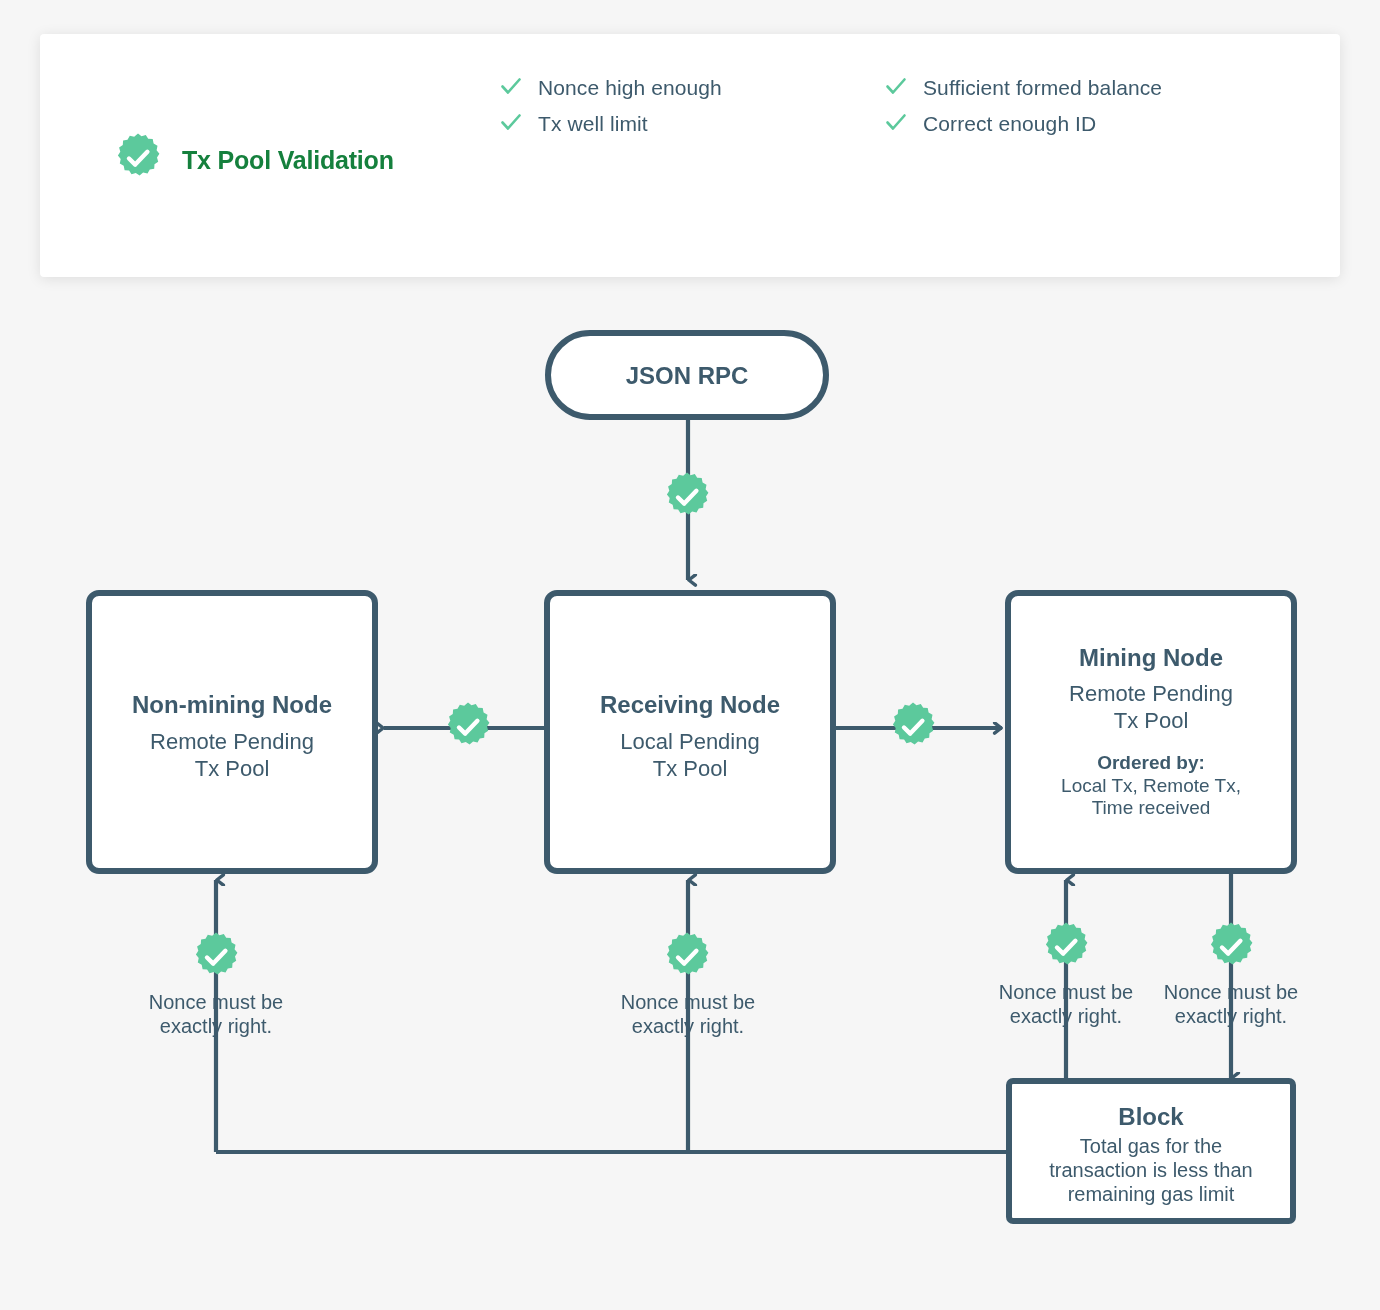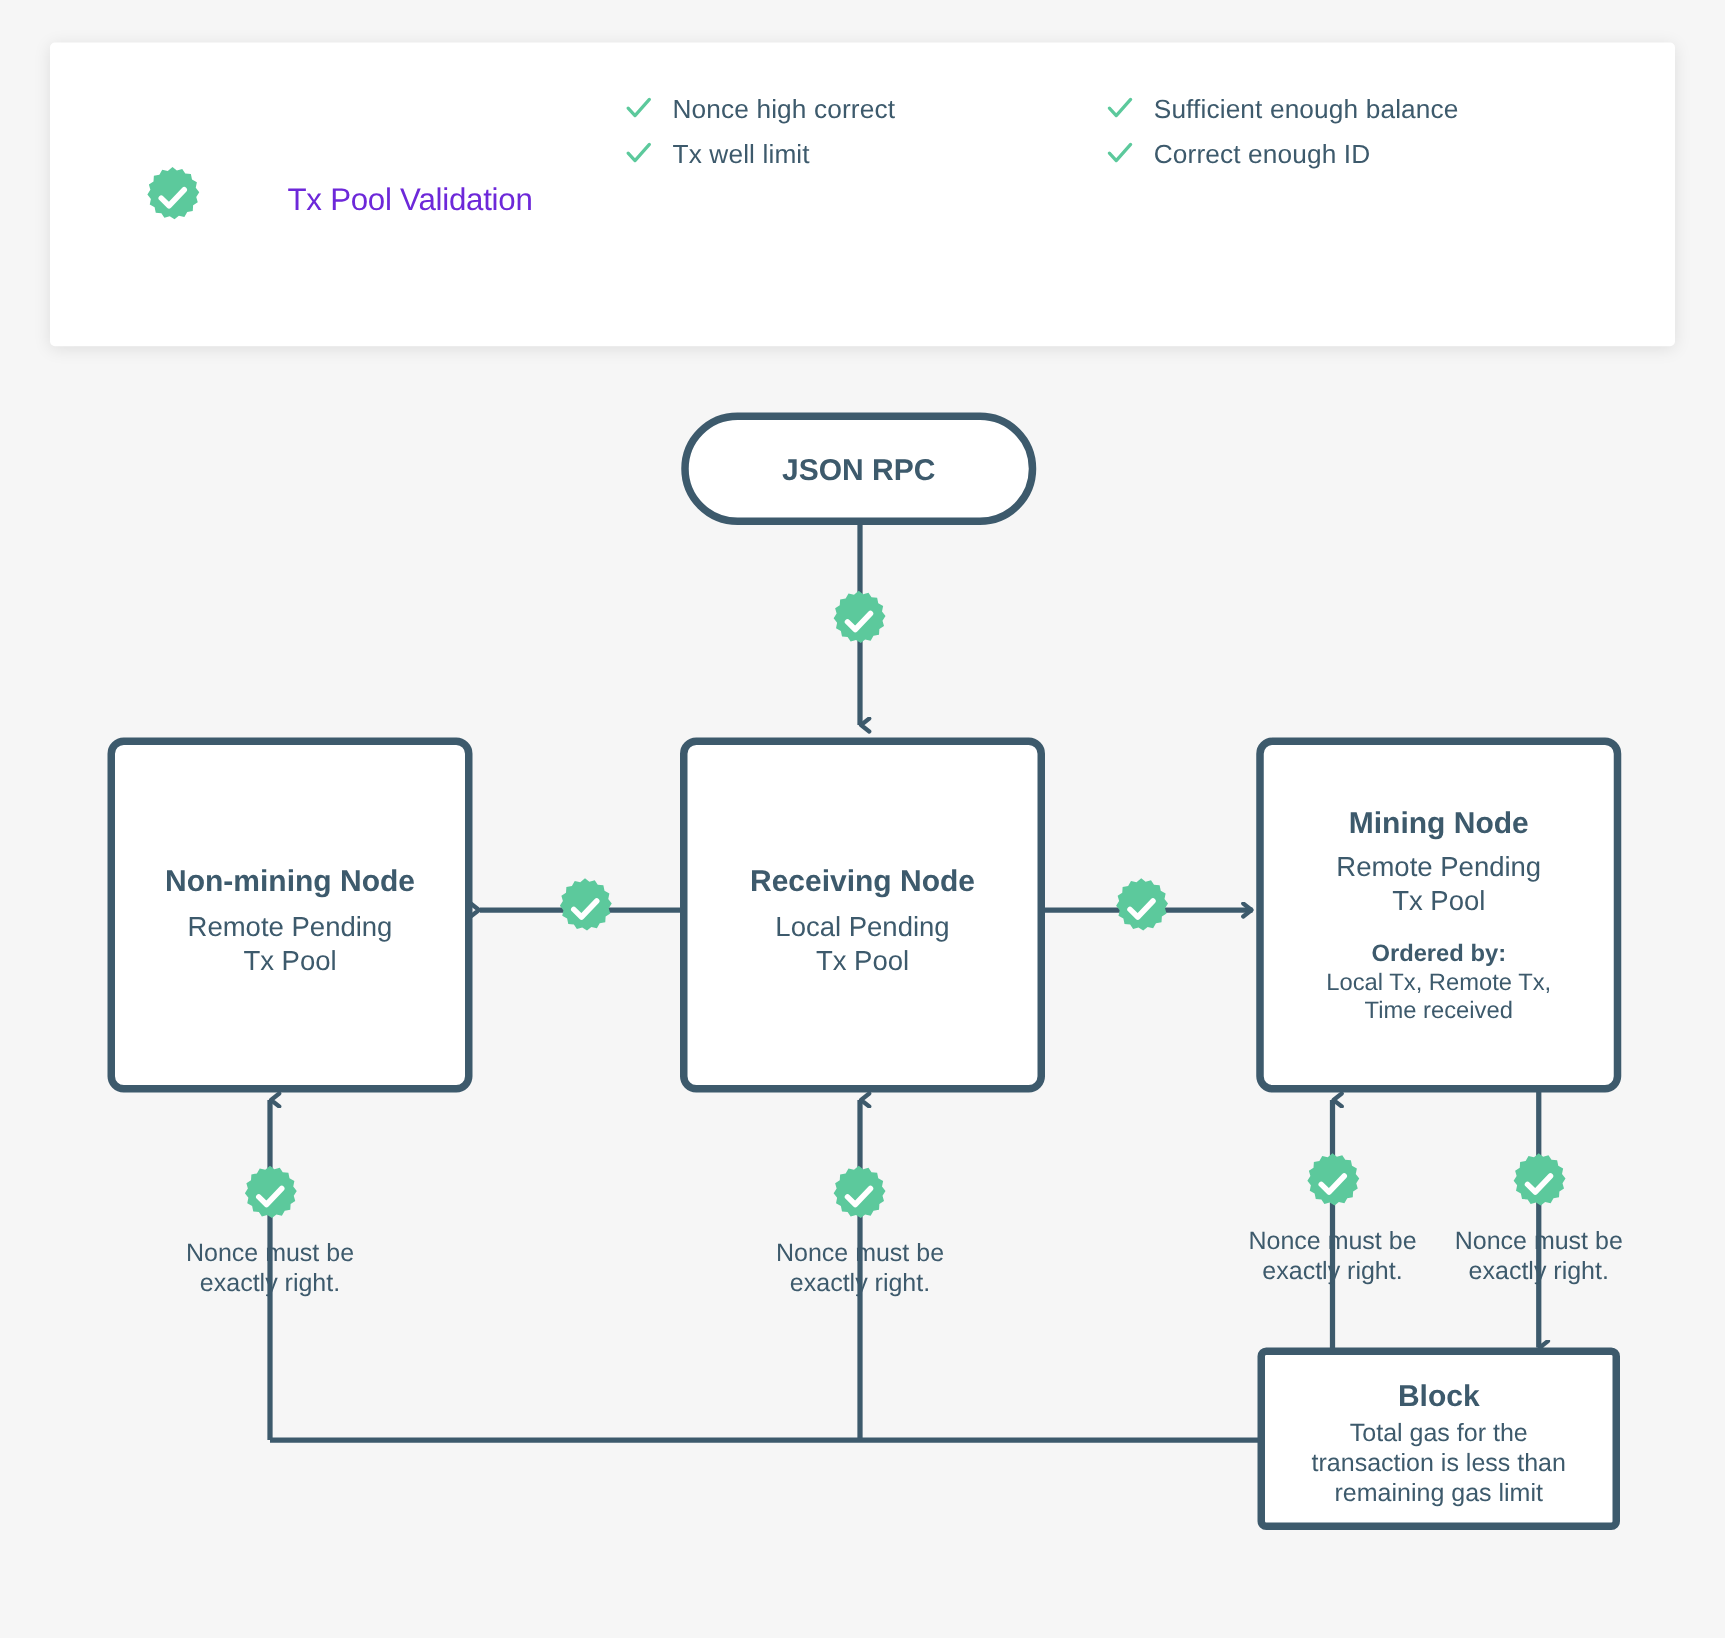--- a/index.html
+++ b/index.html
@@ -15,21 +15,21 @@
   
   .panel{
     position:absolute;left:40px;top:34px;width:1300px;height:243px;
     background:#ffffff;border-radius:4px;
     box-shadow:0 2px 14px rgba(0,0,0,0.10);
   }
   .panel-title-wrap{
     position:absolute;left:72px;top:98px;display:flex;align-items:center;gap:18px;
   }
   .panel-title{
-    font-size:25px;font-weight:normal;color:#6d28d9;letter-spacing:-0.2px;white-space:nowrap;margin-left:48px;
+    font-size:25px;font-weight:bold;color:#15803d;letter-spacing:-0.2px;white-space:nowrap;
   }
   .badge{position:relative;display:block;}
   .col{display:flex;flex-direction:column;}
   .col-1{position:absolute;left:460px;top:36px;width:380px;}
   .col-2{position:absolute;left:845px;top:36px;width:430px;}
   .check-row{
     display:flex;align-items:center;gap:16px;height:36px;
   }
   .check-row .label{
     font-size:21px;color:#3d5a6c;white-space:nowrap;letter-spacing:0.1px;
@@ -67,40 +67,40 @@
       <span class="panel-title">Tx Pool Validation</span>
     </div>
 
     <div class="col col-1">
       <div class="check-row">
         <span class="tick">
           <svg width="22" height="22" viewBox="0 0 22 22">
               <path d="M2.5 11.5 L8 17.5 L19.5 4.5" fill="none" stroke="#5cc99c" stroke-width="2.6" stroke-linecap="round" stroke-linejoin="round"></path>
             </svg>
         </span>
-        <span class="label">Nonce high correct</span>
+        <span class="label">Nonce high enough</span>
       </div>
       <div class="check-row">
         <span class="tick">
           <svg width="22" height="22" viewBox="0 0 22 22">
               <path d="M2.5 11.5 L8 17.5 L19.5 4.5" fill="none" stroke="#5cc99c" stroke-width="2.6" stroke-linecap="round" stroke-linejoin="round"></path>
             </svg>
         </span>
         <span class="label">Tx well limit</span>
       </div>
     </div>
 
     <div class="col col-2">
       <div class="check-row">
         <span class="tick">
           <svg width="22" height="22" viewBox="0 0 22 22">
               <path d="M2.5 11.5 L8 17.5 L19.5 4.5" fill="none" stroke="#5cc99c" stroke-width="2.6" stroke-linecap="round" stroke-linejoin="round"></path>
             </svg>
         </span>
-        <span class="label">Sufficient enough balance</span>
+        <span class="label">Sufficient formed balance</span>
       </div>
       <div class="check-row">
         <span class="tick">
           <svg width="22" height="22" viewBox="0 0 22 22">
               <path d="M2.5 11.5 L8 17.5 L19.5 4.5" fill="none" stroke="#5cc99c" stroke-width="2.6" stroke-linecap="round" stroke-linejoin="round"></path>
             </svg>
         </span>
         <span class="label">Correct enough ID</span>
       </div>
     </div>

